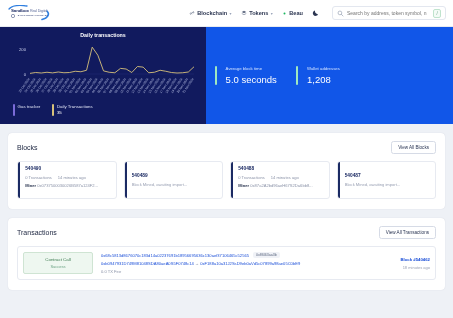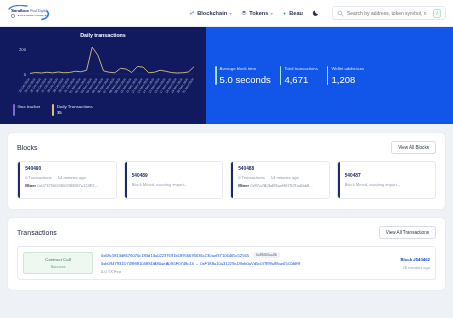--- a/index.html
+++ b/index.html
@@ -70,21 +70,21 @@
   }
   .legend-item { display: flex; gap: 3px; }
   .legend-bar { width: 1.6px; border-radius: 1px; }
   .legend-label { font-size: 4.4px; color: #dfe3f5; line-height: 6px; }
   .legend-val { font-size: 4.4px; color: #ffffff; line-height: 6px; }
 
   .stats-pane {
     flex: 1; background: #1156e8; display: flex; align-items: center;
     padding-left: 9px; gap: 9px;
   }
-  .stat { display: flex; gap: 3px; }
+  .stat { display: flex; gap: 9px; }
   .stat-accent { width: 1.6px; background: #9fe8c0; border-radius: 1px; }
   .stat-label { font-size: 4.3px; color: #d4e3ff; margin-bottom: 3px; white-space: nowrap;}
   .stat-value { font-size: 9.5px; color: #ffffff; white-space: nowrap; }
 
   
   .card {
     background: #fff; border-radius: 4px; margin: 9px 8px 0 8px;
     box-shadow: 0 0 1px rgba(30,40,80,.18);
     padding: 8px 9px 10px 9px;
   }
@@ -282,24 +282,20 @@
     <div class="stats-pane">
       <div class="stat">
         <div class="stat-accent"></div>
         <div>
           <div class="stat-label">Average block time</div>
           <div class="stat-value">5.0 seconds</div>
         </div>
       </div>
       <div class="stat">
         <div class="stat-accent"></div>
-        <div>
-          <div class="stat-label">Total transactions</div>
-          <div class="stat-value">4,671</div>
-        </div>
       </div>
       <div class="stat">
         <div class="stat-accent"></div>
         <div>
           <div class="stat-label">Wallet addresses</div>
           <div class="stat-value">1,208</div>
         </div>
       </div>
     </div>
   </div>

